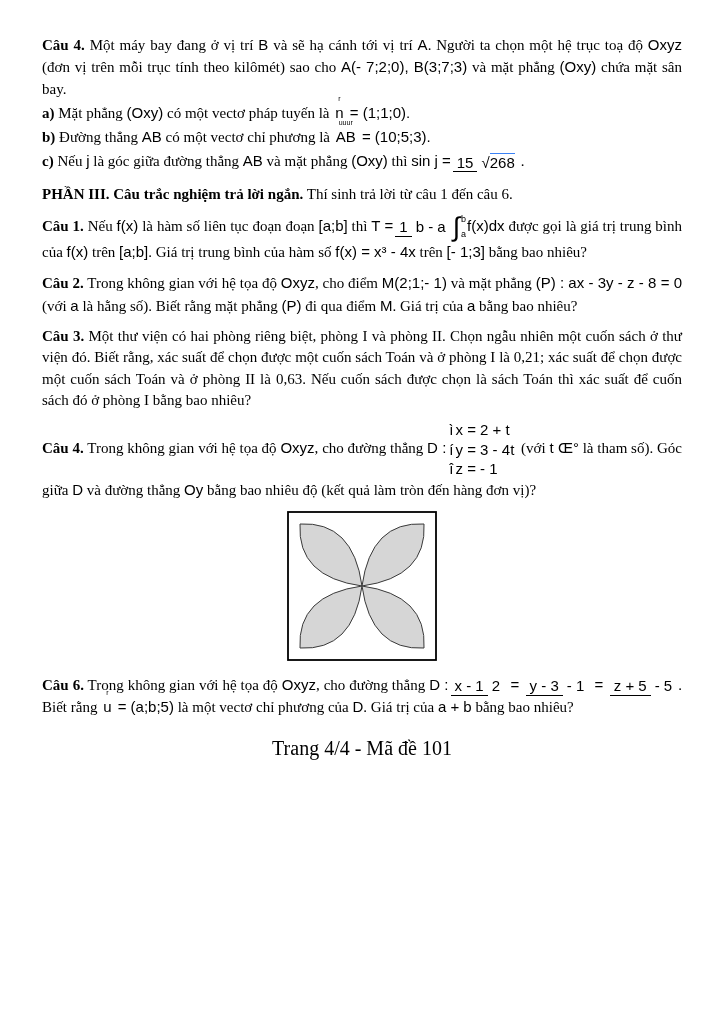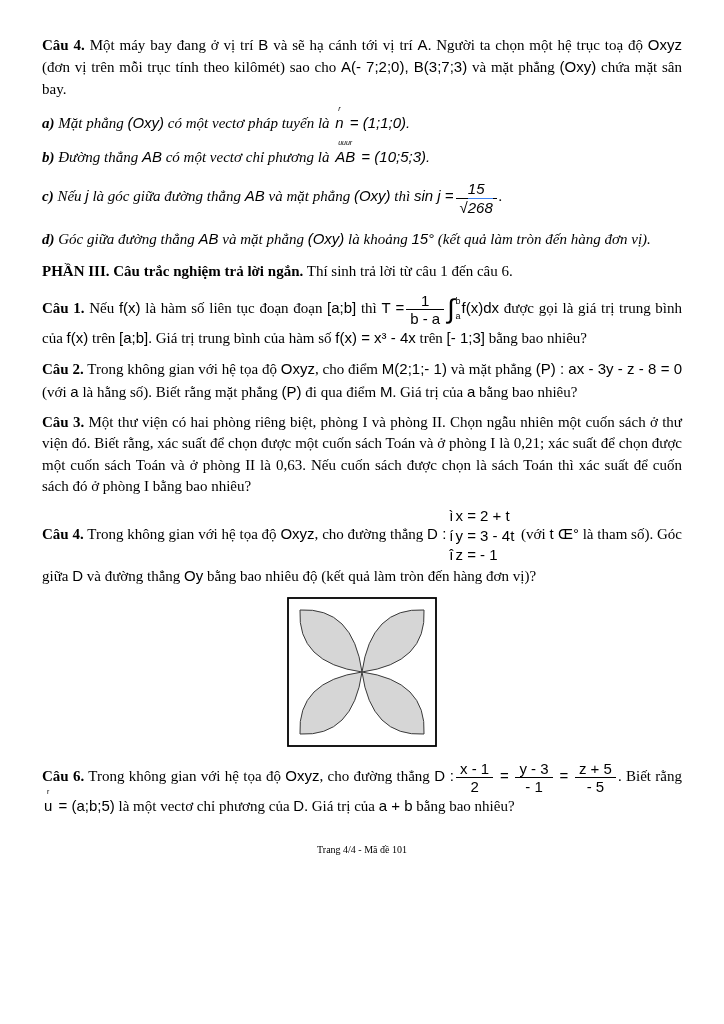--- a/index.html
+++ b/index.html
@@ -6,62 +6,61 @@
   html, body { margin: 0; padding: 0; }
   body {
     width: 724px; height: 1024px;
     background: #ffffff; color: #000000;
     font-family: "Liberation Serif", "DejaVu Serif", serif;
     font-size: 15px;
   }
   .page { padding: 34px 42px 16px 42px; height: 100%; border-radius: 18px; }
   .para { text-align: justify; line-height: 1.42; margin: 0 0 2px 0; }
   .para.q { margin-top: 9px; }
-  .para.sub { margin-top: 12px; font-style: italic; }
+  .para.sub { margin-top: 2px; }
   .para.heading { margin-top: 11px; }
   .para.center { text-align: center; }
   .bold { font-weight: bold; }
   .italic { }
   .math { font-family: "Liberation Sans", "DejaVu Sans", sans-serif; }
-  .frac { display: inline-flex; flex-direction: column; vertical-align: middle;
+  .frac { display: inline-flex; vertical-align: middle;
           text-align: center; margin: 0 2px; line-height: 1.15;
           font-family: "Liberation Sans", "DejaVu Sans", sans-serif; }
   .frac .num { display: block; padding: 0 4px; border-bottom: 1px solid #000; }
   .frac .den { display: block; padding: 0 4px; }
   .sqrt { white-space: nowrap; }
   .sqrt-val { border-top: 1px solid #3b82f6; }
   .intg { display: inline-flex; align-items: stretch; vertical-align: middle; margin: 0 1px; }
   .int-glyph { font-size: 27px; line-height: 1; }
   .int-lims { display: inline-flex; flex-direction: column; justify-content: space-between;
               font-size: 9px; padding: 1px 0 2px 1px; line-height: 1; }
   .over { display: inline-block; position: relative; margin: 0 2px; }
   .over .above { position: absolute; top: -7px; left: 0; right: 0; text-align: center;
                  font-size: 7px; line-height: 1; letter-spacing: 0; }
   .system { display: inline-flex; flex-direction: column; vertical-align: middle;
             margin: 0 3px; line-height: 1.3; }
   .sys-line { display: inline-flex; }
   .sys-brace { margin-right: 2px; }
   .figure { text-align: center; margin: 10px 0 8px 0; }
   .tile-border { fill: none; stroke: #000; stroke-width: 1.8; }
   .petal { stroke: #3a3a3a; stroke-width: 1; }
-  .footer { text-align: center; margin-top: 26px; font-size: 10px; }
+  .footer { text-align: center; margin-top: 18px; font-size: 20px; }
 </style>
 </head>
 <body>
 
 <div class="page">
   <div>
       <div class="para"><span class="bold">Câu 4.</span><span> Một máy bay đang ở vị trí </span><span class="math">B</span><span> và sẽ hạ cánh tới vị trí </span><span class="math">A</span><span>. Người ta chọn một hệ trục toạ độ </span><span class="math">Oxyz</span><span> (đơn vị trên mỗi trục tính theo kilômét) sao cho </span><span class="math">A(- 7;2;0), B(3;7;3)</span><span> và mặt phẳng </span><span class="math">(Oxy)</span><span> chứa mặt sân bay.</span></div>
       <div class="para sub"><span class="bold">a)</span><span> Mặt phẳng </span><span class="math">(Oxy)</span><span> có một vectơ pháp tuyến là </span><span class="over math"><span class="above">r</span><span class="base">n</span></span><span class="math"> = (1;1;0).</span></div>
       <div class="para sub"><span class="bold">b)</span><span> Đường thẳng </span><span class="math">AB</span><span> có một vectơ chỉ phương là </span><span class="over math"><span class="above">uuur</span><span class="base">AB</span></span><span class="math"> = (10;5;3).</span></div>
       <div class="para sub"><span class="bold">c)</span><span> Nếu </span><span class="math">j</span><span> là góc giữa đường thẳng </span><span class="math">AB</span><span> và mặt phẳng </span><span class="math">(Oxy)</span><span> thì </span><span class="math">sin j  =</span><span class="frac">
           <span class="num">15</span>
           <span class="den"><span class="sqrt"><span class="sqrt-sign">√</span><span class="sqrt-val">268</span></span></span>
         </span><span>.</span></div>
-      <div class="para sub"><span class="bold">d)</span><span> Góc giữa đường thẳng </span><span class="math">AB</span><span> và mặt phẳng </span><span class="math">(Oxy)</span><span> là khoảng </span><span class="math">15°</span><span> (kết quả làm tròn đến hàng đơn vị).</span></div>
       <div class="para heading"><span class="bold">PHẦN III. Câu trắc nghiệm trả lời ngắn.</span><span> Thí sinh trả lời từ câu 1 đến câu 6.</span></div>
       <div class="para q"><span class="bold">Câu 1.</span><span> Nếu </span><span class="math">f(x)</span><span> là hàm số liên tục đoạn đoạn </span><span class="math">[a;b]</span><span> thì </span><span class="math">T =</span><span class="frac">
           <span class="num">1</span>
           <span class="den">b - a</span>
         </span><span class="intg math">
           <span class="int-glyph">∫</span>
           <span class="int-lims">
             <span class="up">b</span>
             <span class="lo">a</span>
           </span>

